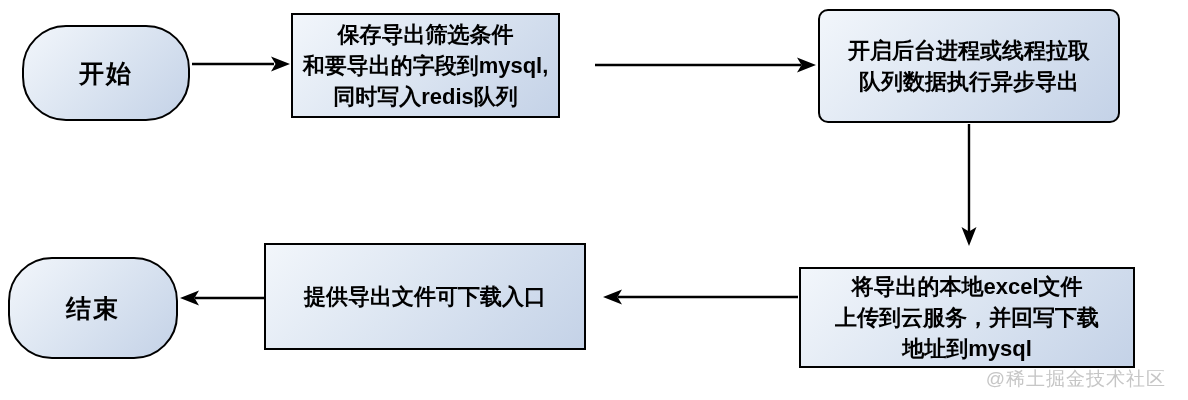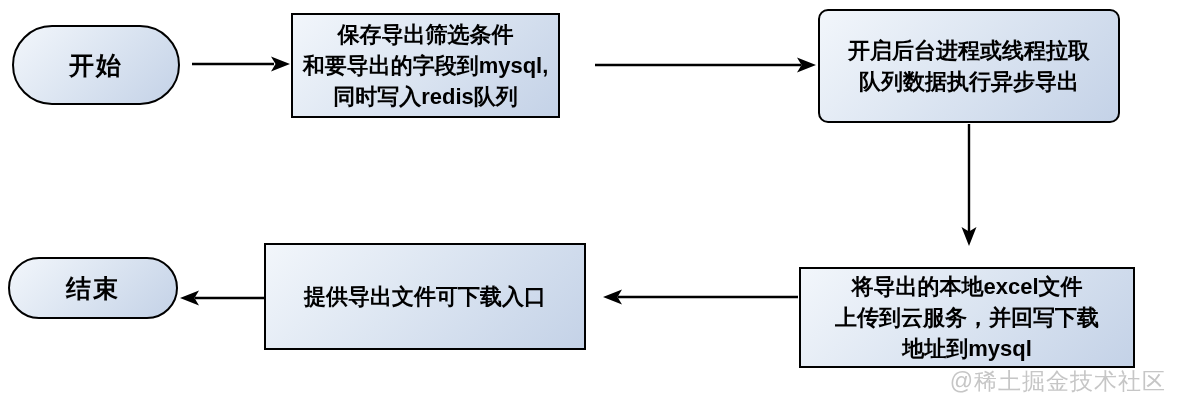--- a/index.html
+++ b/index.html
@@ -30,42 +30,42 @@
   }
   .terminator {
     border-radius: 44px;
     font-size: 25px;
     letter-spacing: 2px;
   }
   .process {
     font-size: 22px;
     line-height: 31px;
   }
-  #node-start   { left: 12px;  top: 25px;  width: 168px; height: 80px;  }
+  #node-start   { left: 22px;  top: 25px;  width: 168px; height: 96px;  }
   #node-save    { left: 291px; top: 13px;  width: 269px; height: 105px; }
   #node-async   { left: 818px; top: 9px;   width: 302px; height: 114px; border-radius: 10px; }
   #node-upload  { left: 799px; top: 247px; width: 336px; height: 101px; margin-top: 20px; }
   #node-entry   { left: 264px; top: 243px; width: 322px; height: 107px; }
-  #node-end     { left: 8px;   top: 257px; width: 170px; height: 62px;  }
+  #node-end     { left: 8px;   top: 257px; width: 170px; height: 102px;  }
 
   .arrow-layer {
     position: absolute;
     left: 0; top: 0;
     width: 1188px;
     height: 400px;
     pointer-events: none;
   }
   .arrow-layer line { stroke: #000000; stroke-width: 2.4; }
   .arrow-layer polygon { fill: #000000; }
 
   .watermark {
     position: absolute;
     right: 22px;
     top: 366px;
-    font-size: 23px;
+    font-size: 19px;
     color: #c6c6c6;
     letter-spacing: 1px;
     font-weight: normal;
   }
 </style>
 </head>
 <body>
 
 <div class="canvas">
 

